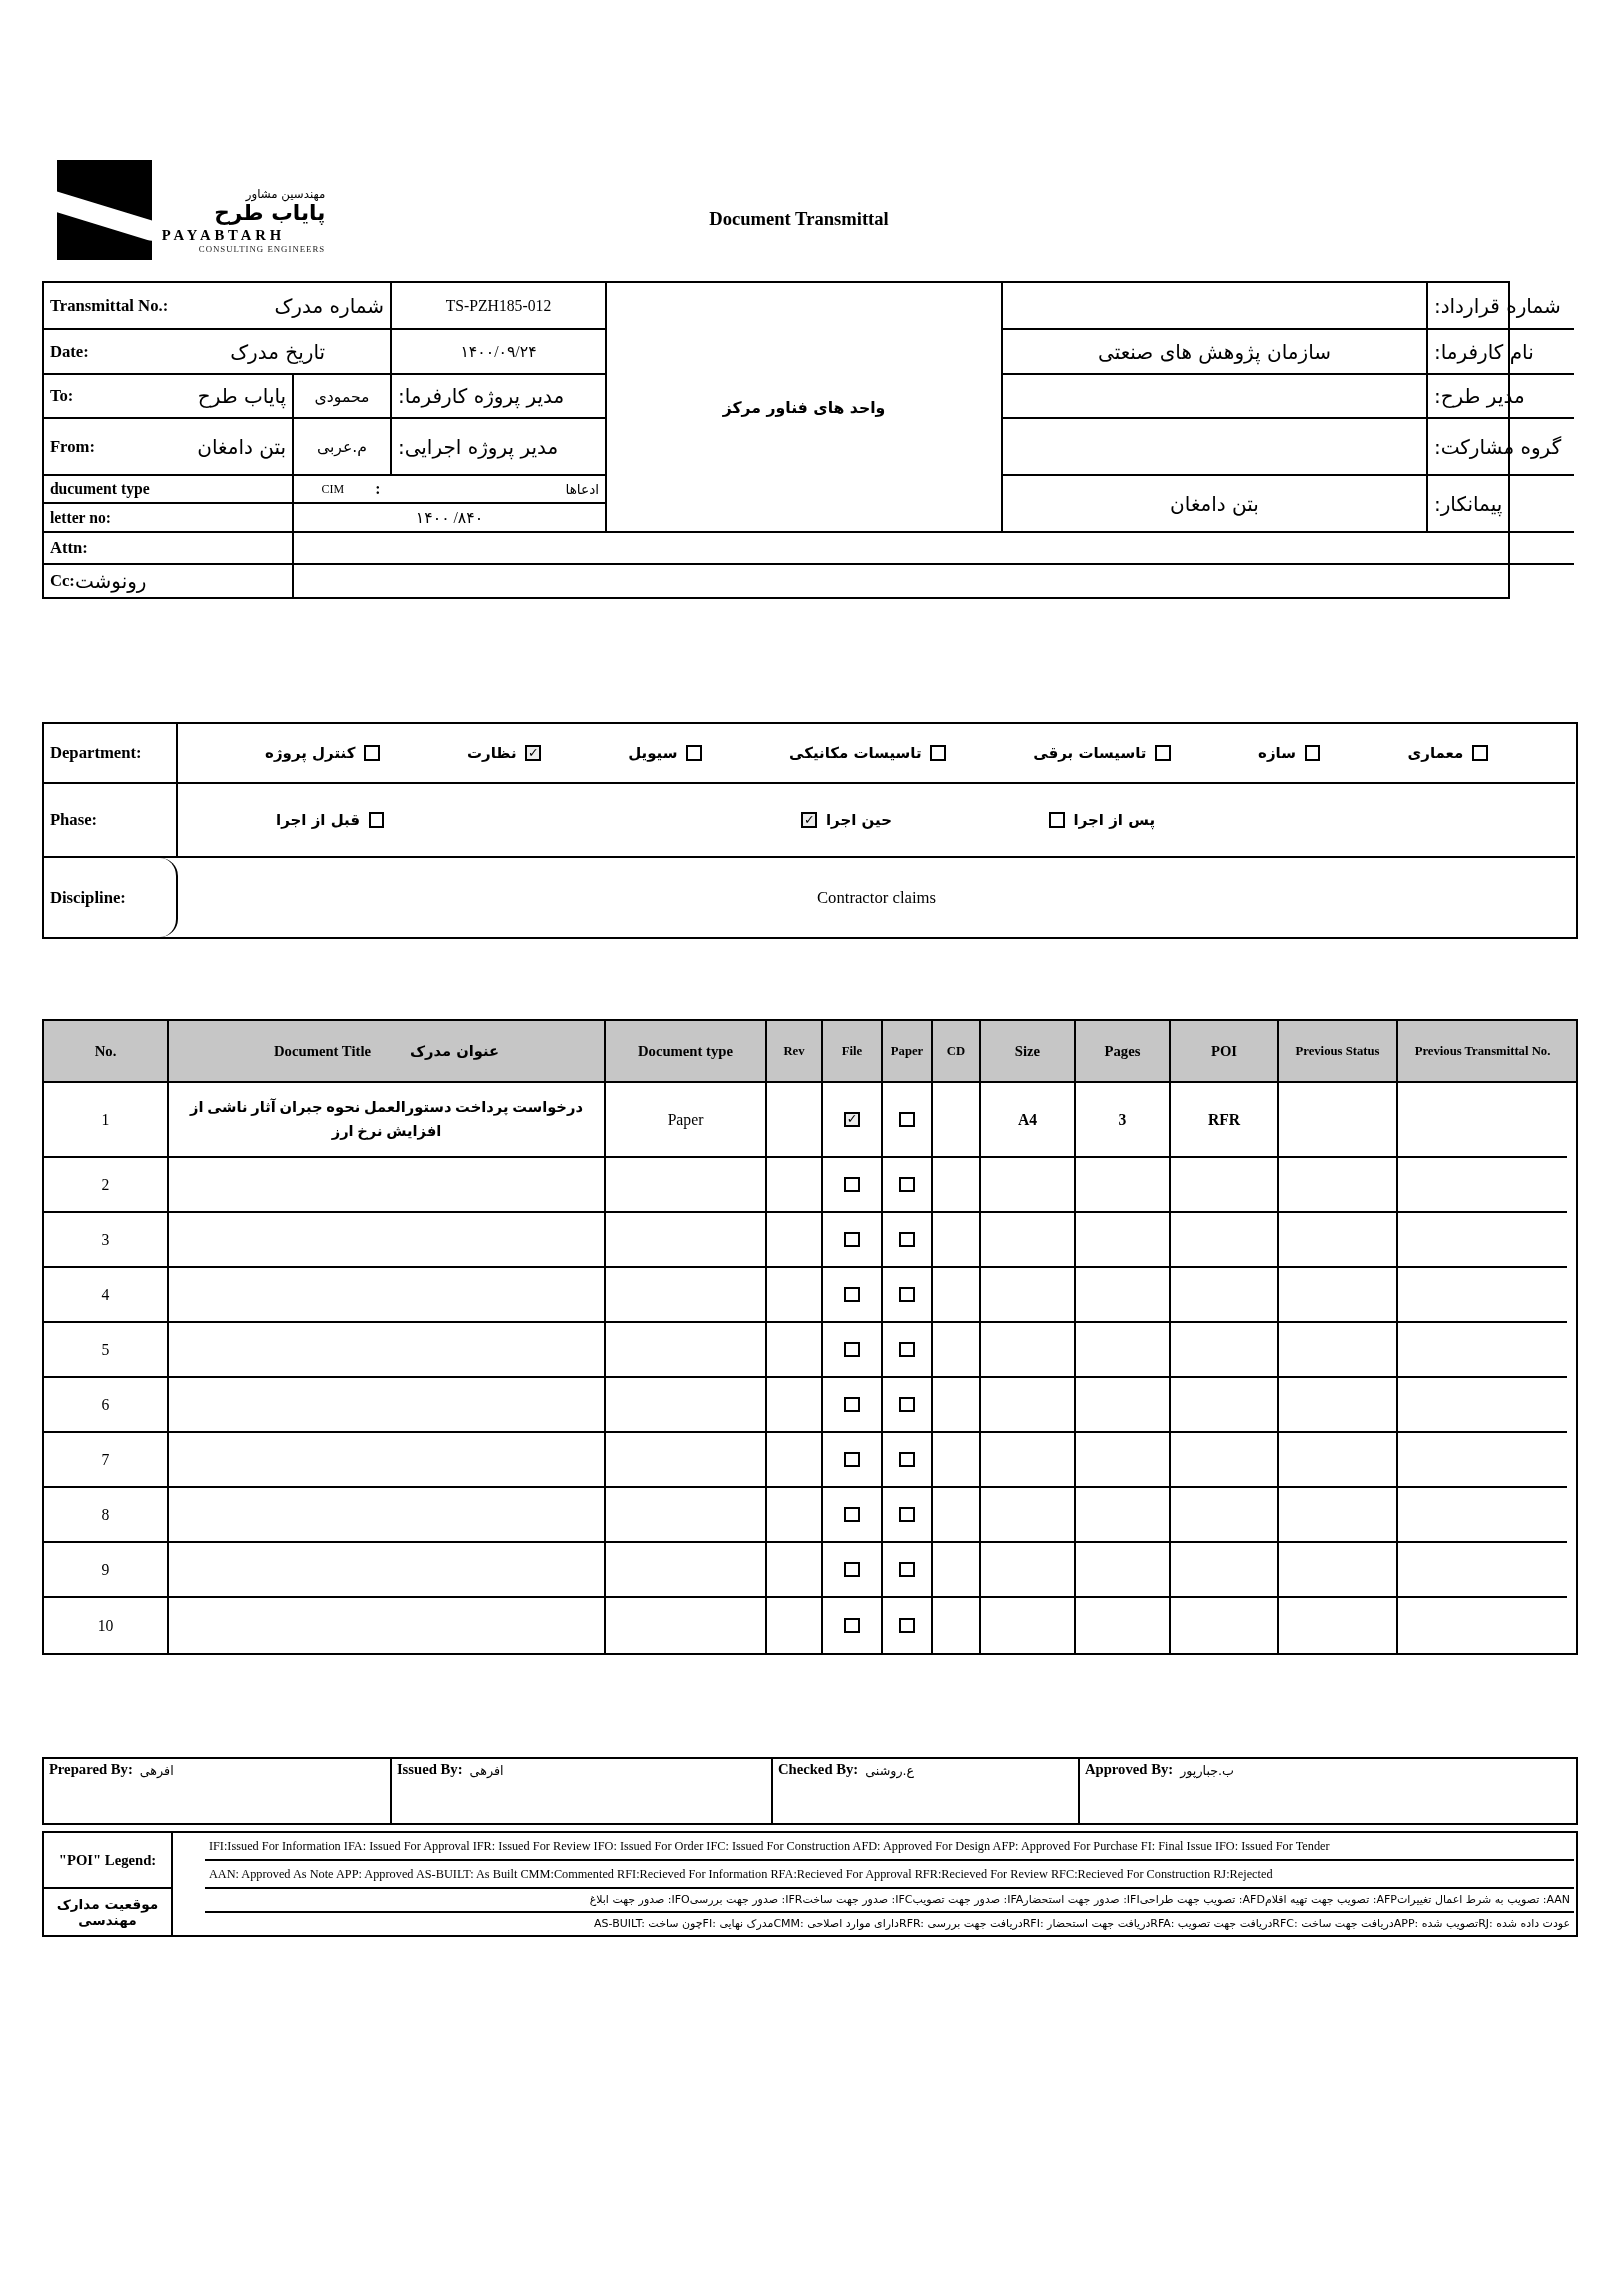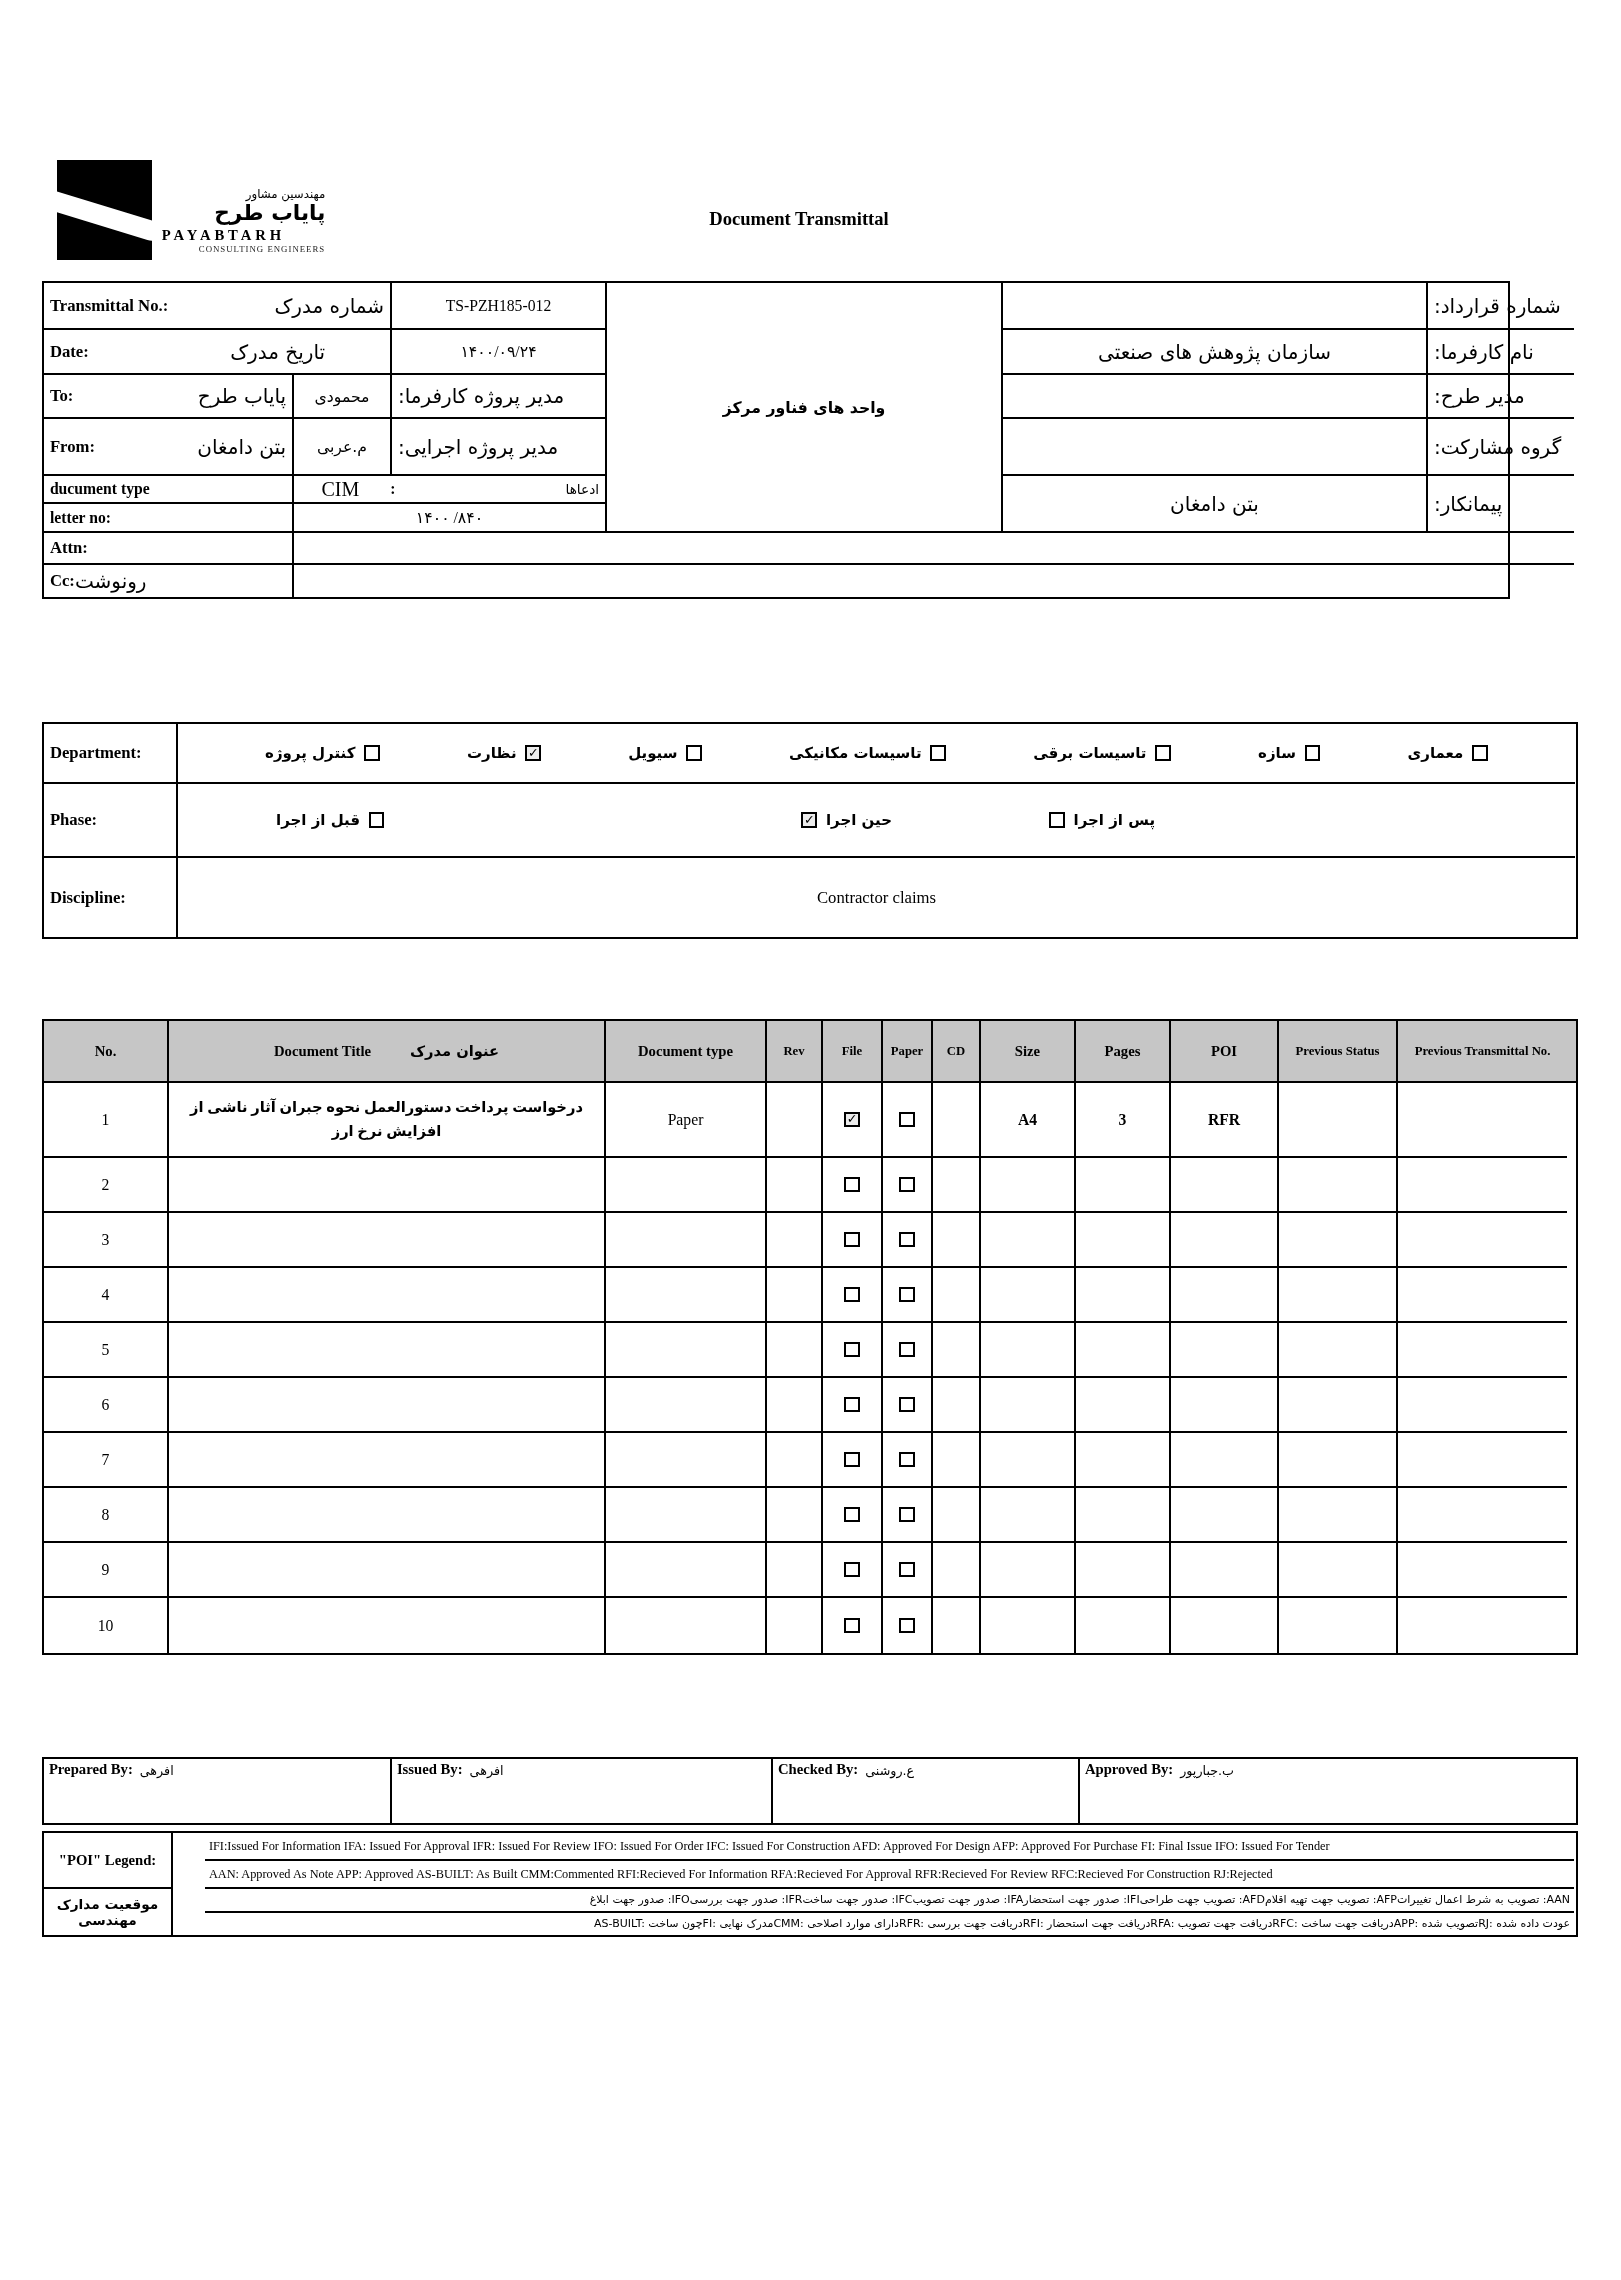--- a/index.html
+++ b/index.html
@@ -31,31 +31,31 @@
   .header-table { position:absolute; left:42px; top:281px; width:1468px; border:2.9px solid #000;
                   display:grid; grid-template-columns:250px 98px 215px 396px 425px 146px;
                   grid-template-rows:47px 45px 44px 57px 28px 29px 32px 32px; }
   .lbl-en { font-weight:bold; font-size:16.7px; white-space:nowrap; }
   .lbl-fa { font-weight:normal; font-size:20px; direction:rtl; white-space:nowrap; }
   .val-center { justify-content:center; text-align:center; }
   .sp-between { justify-content:space-between; }
   .rtl-right { justify-content:flex-end; direction:rtl; text-align:right; }
   .big-mid { grid-column:4; grid-row:1/7; justify-content:center; font-weight:bold; direction:rtl; }
   .cimrow { gap:0; }
-  .cim-val { margin-left:21.6px; font-size:20px; }
+  .cim-val { margin-left:21.6px; font-size:12px; }
   .cim-colon { margin-left:31px; font-weight:bold; }
   .cim-fa { margin-left:auto; direction:rtl; font-size:13.7px; }
 
   
   .class-table { position:absolute; left:42px; top:722px; width:1536px; border:2.9px solid #000;
                  display:grid; grid-template-columns:134px 1397px; grid-template-rows:60px 74px 79px; }
   .class-label { font-weight:bold; font-size:16.7px; border-right:2px solid #000; border-bottom:2.9px solid #000;
                  display:flex; align-items:center; padding-left:5.9px; }
   .class-content { border-bottom:2.9px solid #000; display:flex; align-items:center; }
-  .class-label.lr, .class-content.lr { border-bottom:none; }
+  .class-label.lr, .class-content.lr { border-bottom:none;border-radius:18px; }
   .dept-items { width:100%; display:flex; justify-content:space-evenly; align-items:center; direction:ltr; }
   .chk-item { display:flex; align-items:center; gap:8.8px; font-size:15px; font-weight:bold; }
   .chk-item .lab { direction:rtl; white-space:nowrap; }
   .phase-items { width:100%; display:flex; align-items:center; }
   .phase-items .chk-item:nth-child(1) { margin-left:98px; }
   .phase-items .chk-item:nth-child(2) { margin-left:417px; flex-direction:row-reverse; }
   .phase-items .chk-item:nth-child(3) { margin-left:157px; flex-direction:row-reverse; }
   .discipline-val { width:100%; text-align:center; font-size:16.7px; }
 
   .cb { width:15.7px; height:15.7px; border:2px solid #000; display:inline-flex; align-items:center;

